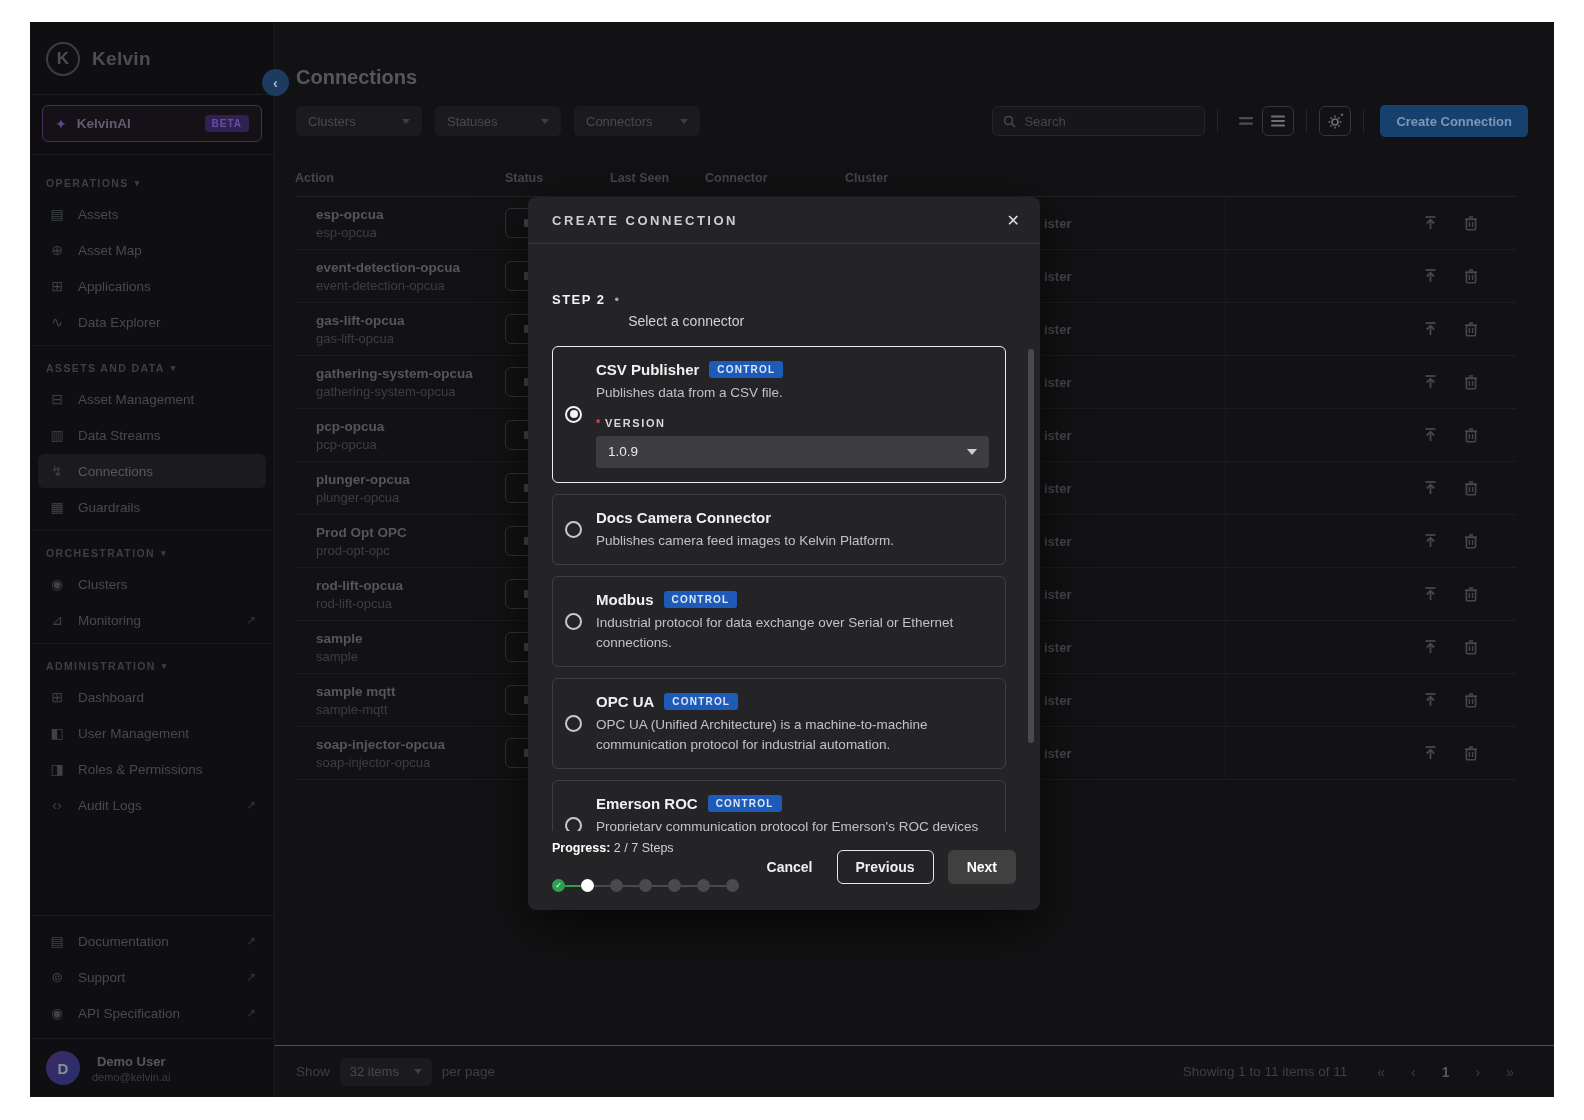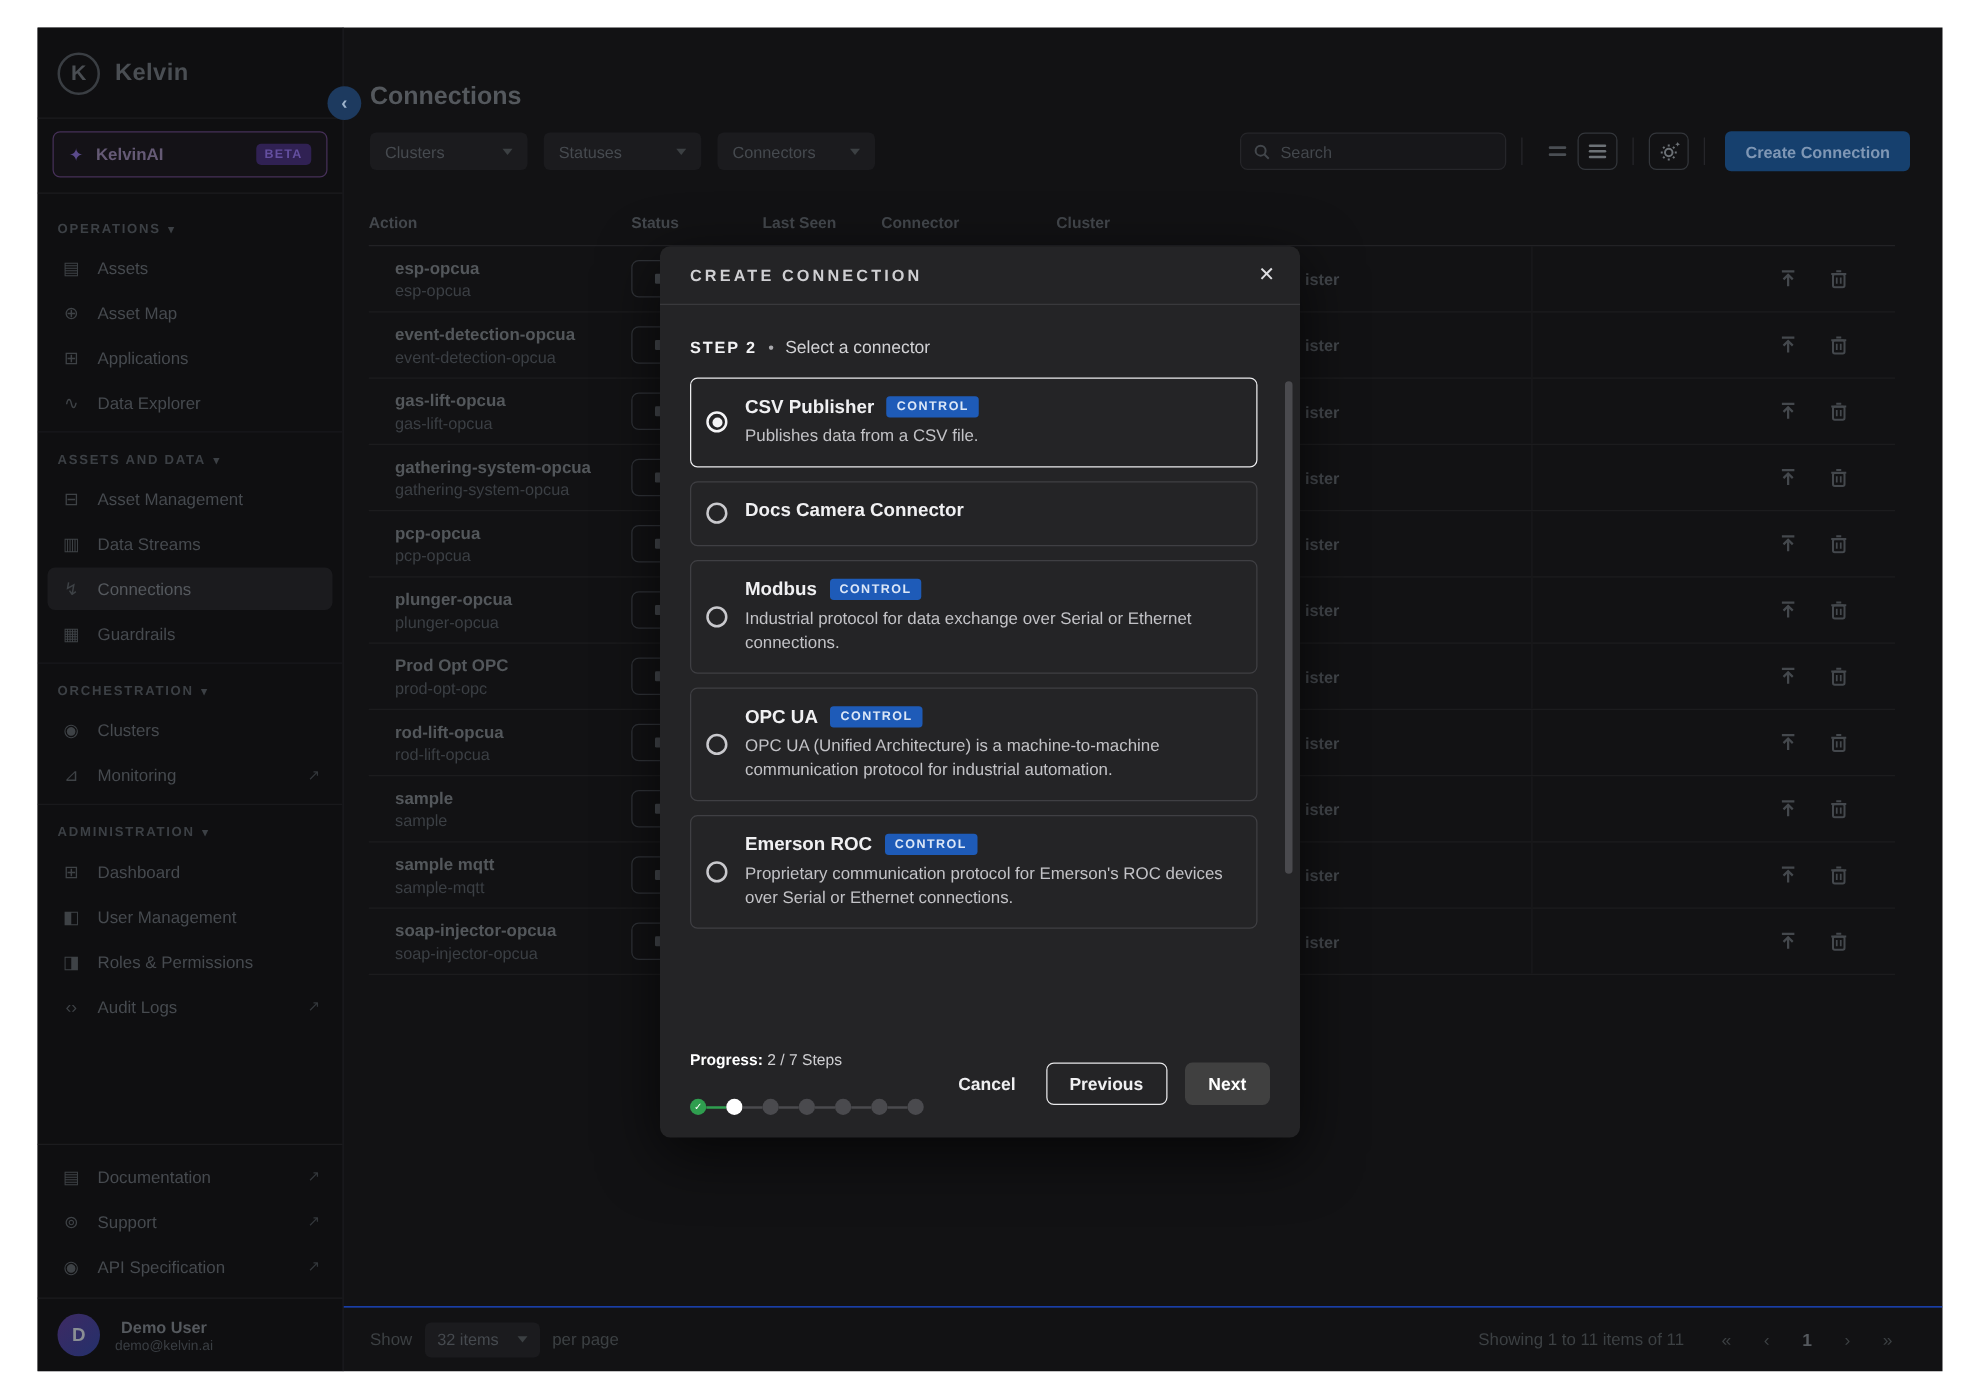--- a/index.html
+++ b/index.html
@@ -73,21 +73,21 @@
   .pag .cur { color:#55595e; font-weight:bold; }
 
   
   .modal { position:absolute; left:498px; top:175px; width:512px; height:713px; background:#242426; border-radius:8px; box-shadow:0 14px 48px rgba(0,0,0,.65); z-index:10; display:flex; flex-direction:column; }
   .modal-head { display:flex; align-items:center; justify-content:space-between; height:47px; padding:0 20px 0 24px; border-bottom:1px solid #39393c; }
   .modal-title { color:#cfcfd2; font-size:13px; font-weight:bold; letter-spacing:2.5px; }
   .modal-close { background:none; border:none; color:#dfdfe2; font-size:16px; cursor:pointer; }
   .step-row { display:flex; align-items:center; gap:9px; padding:25px 24px 12px 24px; }
   .step-label { color:#f2f2f4; font-size:13px; font-weight:bold; letter-spacing:1.5px; }
   .step-dot { color:#a8a8ac; font-size:13px; }
-  .step-desc { color:#d2d2d5; font-size:14px; }
+  .step-desc { color:#d2d2d5; font-size:14px;margin-top:44px; }
   .cards { position:relative; flex:1; padding:5px 34px 0 24px; overflow:hidden; }
   .card { position:relative; display:flex; align-items:center; gap:14px; border:1px solid #3f3f43; border-radius:6px; padding:14px 16px 14px 12px; margin-bottom:11px; cursor:pointer; }
   .card.selected { border:1.5px solid #ececee; }
   .radio { flex:none; width:17px; height:17px; border-radius:50%; border:2px solid #c9c9cd; }
   .radio.on { border:2px solid #f4f4f6; position:relative; }
   .radio.on::after { content:""; position:absolute; left:2.5px; top:2.5px; width:8px; height:8px; border-radius:50%; background:#f4f4f6; }
   .card-body { flex:1; }
   .card-title-row { display:flex; align-items:center; gap:10px; margin-bottom:5px; }
   .card-title { color:#f0f0f2; font-size:15px; font-weight:bold; }
   .ctl-badge { background:#1e5bb8; color:#dce7f7; font-size:10px; font-weight:bold; letter-spacing:1.2px; padding:3px 8px; border-radius:3px; }
@@ -741,30 +741,38 @@
     <div class="cards">
       <div>
   <div class="card selected">
     <span class="radio on"></span>
     <div class="card-body">
       <div class="card-title-row">
         <span class="card-title">CSV Publisher</span>
         <span class="ctl-badge">CONTROL</span>
       </div>
       <div class="card-desc">Publishes data from a CSV file.</div>
+      <div class="version-block">
+        <div class="version-label"><span class="req">*</span><span>VERSION</span></div>
+        <button class="version-select">
+          <span>1.0.9</span>
+          <span class="vs-caret"></span>
+        </button>
+      </div>
     </div>
   </div>
 
   <div class="card">
     <span class="radio"></span>
     <div class="card-body">
       <div class="card-title-row">
         <span class="card-title">Docs Camera Connector</span>
 
       </div>
+      <div class="card-desc">Publishes camera feed images to Kelvin Platform.</div>
 
     </div>
   </div>
 
   <div class="card">
     <span class="radio"></span>
     <div class="card-body">
       <div class="card-title-row">
         <span class="card-title">Modbus</span>
         <span class="ctl-badge">CONTROL</span>

